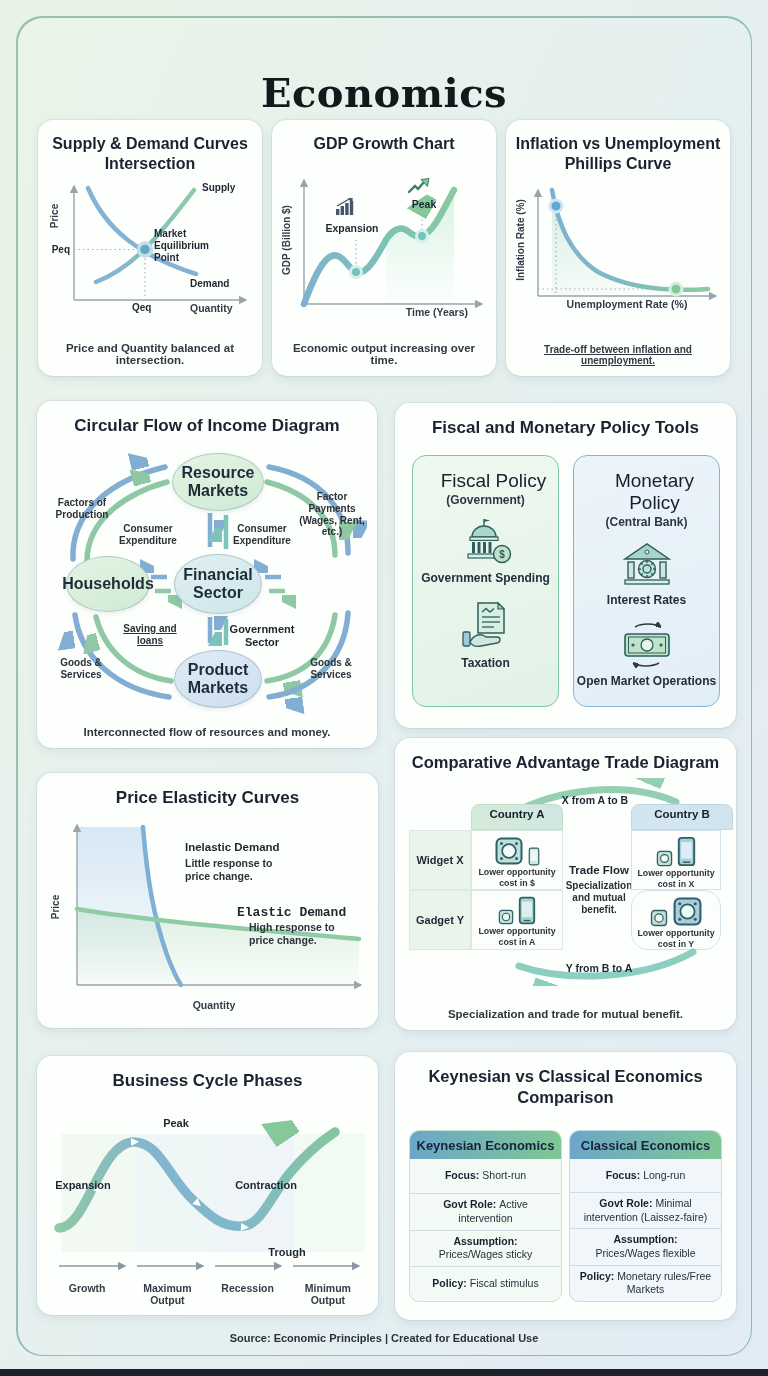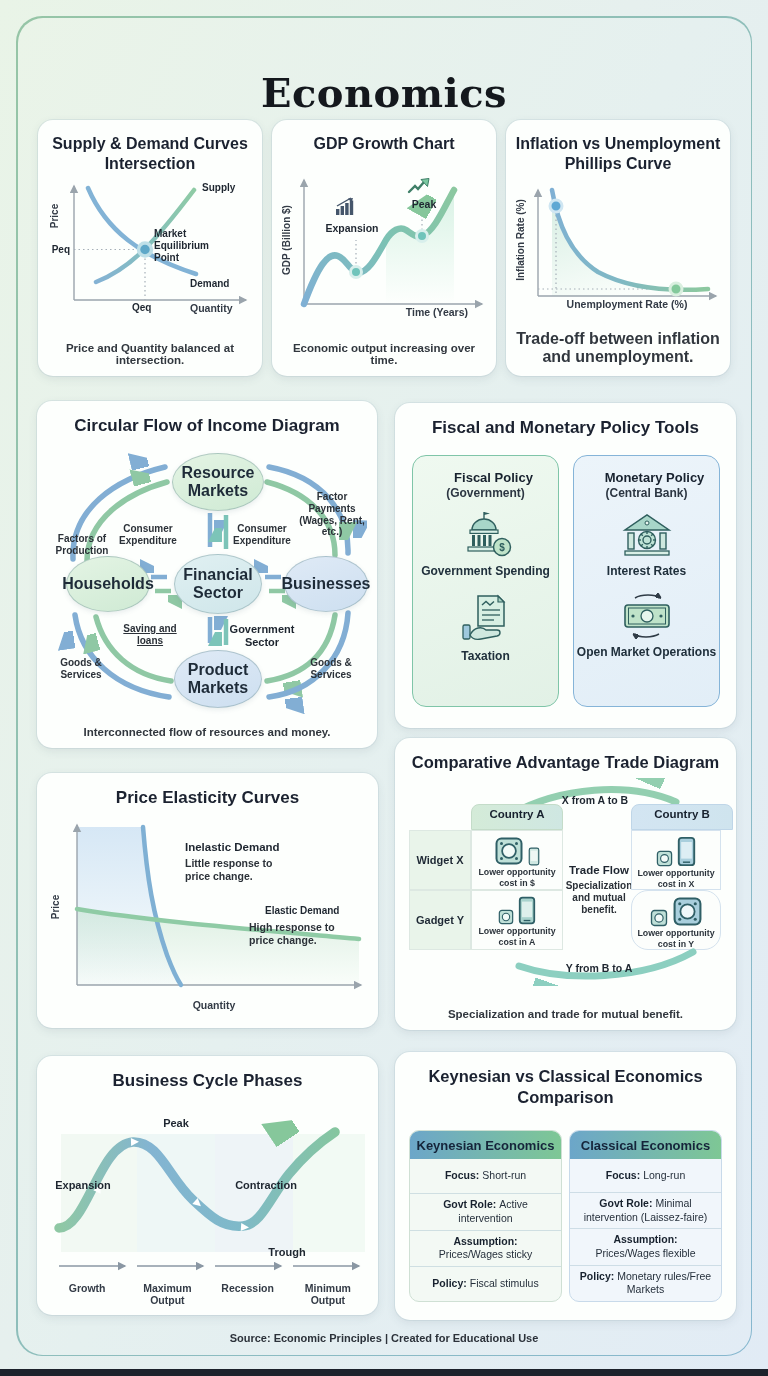--- a/index.html
+++ b/index.html
@@ -32,21 +32,21 @@
       box-sizing:border-box;border:1.5px solid rgba(110,145,150,.40);box-shadow:0 2px 5px rgba(80,110,120,.12);}
   .node.green{background:linear-gradient(160deg,#e4f4e4,#cfead4);}
   .node.teal{background:linear-gradient(160deg,#e0f0f2,#cfe6ea);}
   .node.blue{background:linear-gradient(160deg,#dfeaf6,#cddff0);}
   .flowlab{position:absolute;font-size:10px;font-weight:600;color:#2b3138;text-align:center;line-height:1.18;}
   .flowlab.b{font-weight:700;color:#1c242e;}
   
   .subcard{position:absolute;border-radius:14px;box-sizing:border-box;text-align:center;}
   .subcard.fiscal{border:1.5px solid #7fc5a8;background:linear-gradient(160deg,#eff9f0,#e2f1e6);}
   .subcard.monetary{border:1.5px solid #85b4d8;background:linear-gradient(160deg,#ecf4fa,#e2eef7);}
-  .subcard h3{margin:14px 0 0;font-size:13px;font-weight:700;color:#17212e;padding-left:16px;}
+  .subcard h3{margin:14px 0 0;font-size:19px;font-weight:400;color:#17212e;padding-left:16px;}
   .subcard .sub{font-size:12px;font-weight:600;color:#2c3642;margin-top:1px;}
   .tool-icon{margin-top:10px;}
   .tool-label{font-size:12px;font-weight:600;color:#20303c;line-height:1.25;margin-top:2px;}
   
   .ctable{position:absolute;font-size:9.5px;}
   .chead{position:absolute;border-radius:8px 8px 0 0;text-align:center;font-size:11.5px;font-weight:800;
        color:#17212e;padding-top:3px;box-sizing:border-box;height:26px;}
   .ccell{position:absolute;box-sizing:border-box;text-align:center;border:1px solid #dde8e2;background:#fcfefc;}
   .rowlab{position:absolute;box-sizing:border-box;display:flex;align-items:center;justify-content:center;
        text-align:center;font-size:11px;font-weight:700;color:#1e2834;background:#e9f4ea;border:1px solid #dde8e2;}
@@ -175,21 +175,21 @@
       <line x1="26" y1="112" x2="204" y2="112" stroke="#9aa4ac" stroke-width="1.4" marker-end="url(#axArrow)"></line>
       <line x1="44" y1="22" x2="44" y2="112" stroke="#a6afb8" stroke-width="1.2" stroke-dasharray="1.5 3"></line>
       <line x1="26" y1="105" x2="164" y2="105" stroke="#a6afb8" stroke-width="1.2" stroke-dasharray="1.5 3"></line>
       <path d="M 40,6 C 46,40 58,70 86,88 C 116,104 152,108 196,105" fill="none" stroke="url(#philGrad)" stroke-width="4.5" stroke-linecap="round"></path>
       <circle cx="44" cy="22" r="6" fill="#5fa8d4" stroke="#cfe6f2" stroke-width="3"></circle>
       <circle cx="164" cy="105" r="6" fill="#83c99b" stroke="#d9efdf" stroke-width="3"></circle>
     </svg>
     <div class="ylab" style="left:8px;top:56px;">Inflation Rate (%)</div>
     <div class="xlab" style="left:30px;top:114px;width:170px;">Unemployment Rate (%)</div>
   </div>
-  <div class="caption" style="font-size:16px;">Trade-off between inflation and unemployment.</div>
+  <div class="caption" style="font-size:10px;text-decoration:underline;">Trade-off between inflation and unemployment.</div>
 </div>
 
 <div class="panel" style="left:37px;top:401px;width:340px;height:347px;">
   <div class="panel-title" style="font-size:17px;">Circular Flow of Income Diagram</div>
   <div class="chart" style="left:10px;top:50px;width:320px;height:270px;">
     <svg width="320" height="270" viewBox="0 0 320 270">
       <defs>
         <marker id="mBlue" markerWidth="3.2" markerHeight="3.2" refX="6" refY="4" orient="auto">
             <path d="M0,0 L8,4 L0,8 Z" fill="#82aed4"></path>
           </marker>
@@ -221,23 +221,22 @@
 
       <line x1="104" y1="126" x2="120" y2="126" stroke="#82aed4" stroke-width="4.5" marker-end="url(#mBlue)"></line>
       <line x1="124" y1="140" x2="108" y2="140" stroke="#8fc8a4" stroke-width="4.5" marker-end="url(#mGreen)"></line>
 
       <line x1="218" y1="126" x2="234" y2="126" stroke="#82aed4" stroke-width="4.5" marker-end="url(#mBlue)"></line>
       <line x1="238" y1="140" x2="222" y2="140" stroke="#8fc8a4" stroke-width="4.5" marker-end="url(#mGreen)"></line>
     </svg>
     <div class="node green" style="left:125px;top:2px;width:92px;height:58px;">Resource Markets</div>
     <div class="node green" style="left:19px;top:105px;width:84px;height:56px;">Households</div>
     <div class="node teal" style="left:127px;top:103px;width:88px;height:60px;">Financial Sector</div>
-    <div class="node blue" style="left:237px;top:105px;width:84px;height:56px;">Businesses</div>
     <div class="node blue" style="left:127px;top:199px;width:88px;height:58px;">Product Markets</div>
-    <div class="flowlab" style="left:2px;top:46px;width:66px;margin-top:36px;">Factors of Production</div>
+    <div class="flowlab" style="left:2px;top:46px;width:66px;">Factors of Production</div>
     <div class="flowlab" style="left:250px;top:40px;width:70px;">Factor Payments (Wages, Rent, etc.)</div>
     <div class="flowlab" style="left:61px;top:72px;width:80px;">Consumer Expenditure</div>
     <div class="flowlab" style="left:175px;top:72px;width:80px;">Consumer Expenditure</div>
     <div class="flowlab" style="left:63px;top:172px;width:80px;text-decoration:underline;">Saving and loans</div>
     <div class="flowlab b" style="left:173px;top:172px;width:84px;font-size:11px;">Government Sector</div>
     <div class="flowlab" style="left:4px;top:206px;width:60px;">Goods &amp; Services</div>
     <div class="flowlab" style="left:254px;top:206px;width:60px;">Goods &amp; Services</div>
   </div>
   <div class="caption">Interconnected flow of resources and money.</div>
 </div>
@@ -339,21 +338,21 @@
       <path d="M 28,8 L 94,8 C 98,58 104,96 118,136 C 124,152 128,160 132,166 L 28,166 Z" fill="url(#bandBlue)"></path>
       <path d="M 28,90 C 100,102 200,110 310,120 L 310,166 L 28,166 Z" fill="url(#bandGreen)"></path>
       <line x1="28" y1="166" x2="28" y2="6" stroke="#9aa4ac" stroke-width="1.4" marker-end="url(#axArrow)"></line>
       <line x1="28" y1="166" x2="312" y2="166" stroke="#9aa4ac" stroke-width="1.4" marker-end="url(#axArrow)"></line>
       <path d="M 94,8 C 98,58 104,96 118,136 C 124,152 128,160 132,166" fill="none" stroke="#7fb0d4" stroke-width="4.5" stroke-linecap="round"></path>
       <path d="M 28,90 C 100,102 200,110 310,120" fill="none" stroke="#8fcba5" stroke-width="4.5" stroke-linecap="round"></path>
     </svg>
     <div class="ylab" style="left:6px;top:88px;">Price</div>
     <div class="lab b" style="left:136px;top:22px;font-size:11.5px;">Inelastic Demand</div>
     <div class="lab" style="left:136px;top:38px;width:110px;font-size:10.5px;">Little response to price change.</div>
-    <div class="lab b" style="left:216px;top:86px;font-size:10px;">Elastic Demand</div>
+    <div class="lab b" style="left:188px;top:86px;font-size:13px;font-family:Liberation Mono, monospace;">Elastic Demand</div>
     <div class="lab" style="left:200px;top:102px;width:110px;font-size:10.5px;">High response to price change.</div>
     <div class="xlab" style="left:90px;top:180px;width:150px;">Quantity</div>
   </div>
 </div>
 
 <div class="panel" style="left:395px;top:738px;width:341px;height:292px;">
   <div class="panel-title" style="font-size:16.5px;">Comparative Advantage Trade Diagram</div>
   <svg class="chart" style="left:105px;top:40px;" width="200" height="42" viewBox="0 0 200 42">
     <defs>
         <marker id="mBigGreen" markerWidth="4.2" markerHeight="4.2" refX="7" refY="5" orient="auto">

